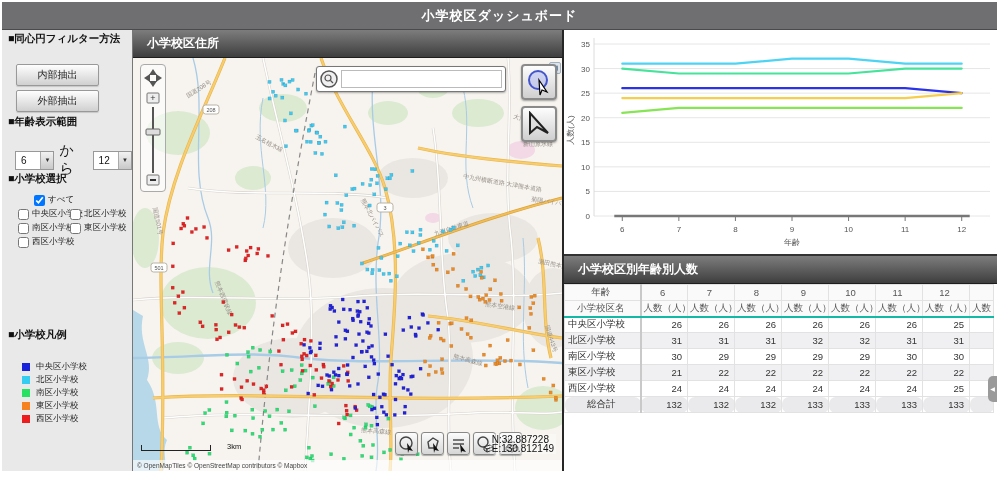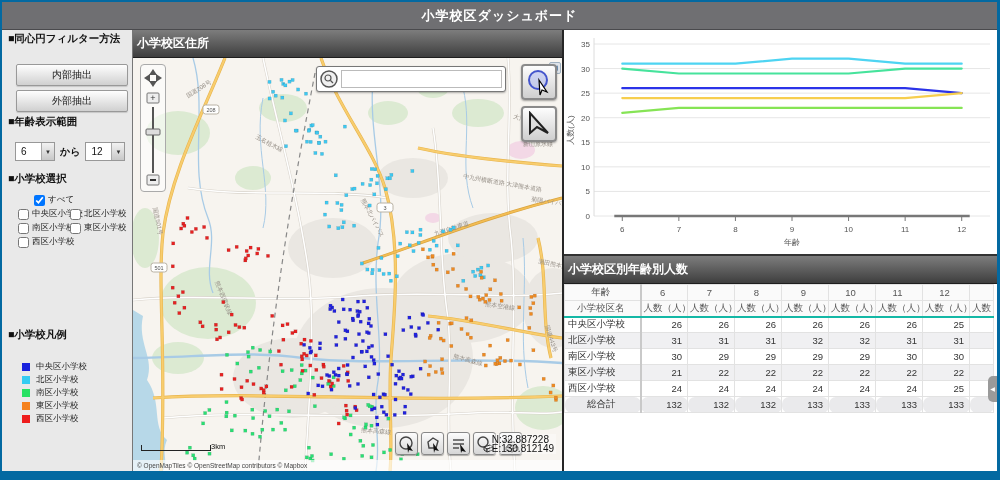--- a/index.html
+++ b/index.html
@@ -1,54 +1,54 @@
 <!DOCTYPE html>
 <html><head>
 <meta charset="utf-8">
 <style>
   html,body{margin:0;padding:0;background:#555;}
   *{box-sizing:border-box;}
-  .app{width:1000px;height:480px;background:#0369a1;padding:2px 3px 9px 2px;font-family:"Liberation Sans","DejaVu Sans",sans-serif;}
+  .app{width:1000px;height:480px;background:#ffffff;padding:2px 3px 9px 2px;font-family:"Liberation Sans","DejaVu Sans",sans-serif;}
   .app-inner{width:100%;height:100%;display:flex;flex-direction:column;background:#2a2a2a;}
   .top-header{height:28px;background:#6f6f72;border-bottom:1px solid #4a4a4d;display:flex;align-items:center;justify-content:center;}
   .top-header .title{color:#fff;font-size:13px;font-weight:bold;letter-spacing:1px;}
   .content{flex:1;display:flex;min-height:0;}
 
   
   .sidebar{width:131px;background:#e9e9e9;border-right:1px solid #777;position:relative;flex:none;}
   .sec-label{position:absolute;left:6px;font-size:10.5px;font-weight:bold;color:#111;white-space:nowrap;}
-  .side-btn{position:absolute;left:14px;width:112px;height:22px;background:linear-gradient(#fefefe,#d0d0d0);border:1px solid #999;border-radius:2px;font-size:10px;color:#222;display:flex;align-items:center;justify-content:center;cursor:pointer;box-shadow:0 1px 1px rgba(0,0,0,.15);}
+  .side-btn{position:absolute;left:14px;width:83px;height:22px;background:linear-gradient(#fefefe,#d0d0d0);border:1px solid #999;border-radius:2px;font-size:10px;color:#222;display:flex;align-items:center;justify-content:center;cursor:pointer;box-shadow:0 1px 1px rgba(0,0,0,.15);}
   .age-controls{position:absolute;left:13px;top:112px;display:flex;align-items:center;gap:5px;}
   .dd{width:40px;height:19px;background:#fff;border:1px solid #989898;display:flex;}
   .dd .dd-val{flex:1;font-size:10px;color:#111;padding:3px 0 0 5px;}
   .dd .dd-btn{width:13px;background:linear-gradient(#f2f2f2,#c8c8c8);border-left:1px solid #aaa;font-size:6px;color:#333;display:flex;align-items:center;justify-content:center;}
-  .dd-connector{font-size:10px;color:#111;font-weight:bold;}
+  .dd-connector{font-size:14px;color:#111;}
   .school-options{position:absolute;left:16px;top:164px;width:112px;font-size:8.5px;color:#222;}
   .opt{position:absolute;display:flex;align-items:center;white-space:nowrap;}
   .opt input{width:11px;height:11px;margin:0 3px 0 0;}
   .legend-list{position:absolute;left:20px;top:330px;}
   .legend-item{display:flex;align-items:center;height:13px;}
   .legend-swatch{width:8px;height:8px;margin-right:6px;flex:none;}
   .legend-label{font-size:8.5px;color:#222;white-space:nowrap;}
 
   
   .map-panel{width:431px;flex:none;display:flex;flex-direction:column;border-right:2px solid #262626;background:#f7f4ef;}
-  .panel-header{height:28px;flex:none;background:linear-gradient(#7d7d7d,#3e3e3e);border-bottom:1px solid #1e1e1e;display:flex;align-items:center;padding:0 4px;}
+  .panel-header{height:28px;flex:none;background:linear-gradient(#7d7d7d,#3e3e3e);border-bottom:1px solid #1e1e1e;display:flex;align-items:center;padding:0 14px;}
   .panel-header .ph-title{color:#fff;font-size:12px;font-weight:bold;white-space:nowrap;}
   .map-body{position:relative;flex:1;overflow:hidden;}
   .map-body svg.basemap{position:absolute;left:0;top:0;}
   .map-zoom-control{position:absolute;left:7px;top:6px;width:26px;height:128px;background:rgba(255,255,255,.55);border:1px solid #aaa;border-radius:4px;display:flex;flex-direction:column;align-items:center;padding-top:2px;}
   .map-search{position:absolute;top:8px;right:56px;width:190px;height:26px;background:#fff;border:1px solid #777;border-radius:3px;display:flex;align-items:center;padding:0 3px;box-shadow:0 1px 2px rgba(0,0,0,.3);}
   .map-search input{flex:1;height:18px;border:1px solid #bbb;margin-left:3px;font-size:10px;outline:none;padding:0 3px;}
   .tool-btn{position:absolute;right:5px;width:36px;height:36px;background:linear-gradient(#fdfdfd,#cfcfcf);border:2px solid #8a8a8a;border-radius:4px;display:flex;align-items:center;justify-content:center;box-shadow:0 1px 2px rgba(0,0,0,.35);cursor:pointer;}
   .collapse-arrow{position:absolute;top:4px;right:1px;width:12px;height:12px;background:#dfe4ea;border:1px solid #9fb0c0;border-radius:2px;color:#3a6ea5;font-size:7px;line-height:10px;text-align:center;cursor:pointer;}
   .bottom-toolbar{position:absolute;left:262px;bottom:16px;display:flex;gap:3px;}
   .mini-btn{width:23px;height:23px;background:linear-gradient(#fcfcfc,#d6d6d6);border:1px solid #888;border-radius:3px;display:flex;align-items:center;justify-content:center;box-shadow:0 1px 1px rgba(0,0,0,.3);cursor:pointer;}
   .coords{position:absolute;right:6px;bottom:17px;font-size:10px;color:#111;text-align:left;line-height:9px;background:rgba(255,255,255,.4);padding:1px 2px;}
-  .scalebar{position:absolute;left:8px;bottom:20px;display:flex;align-items:flex-end;gap:0;}
+  .scalebar{position:absolute;left:8px;bottom:20px;display:flex;align-items:flex-end;gap:16px;}
   .scalebar .bar{width:70px;height:6px;border-left:1.5px solid #222;border-right:1.5px solid #222;border-bottom:1.5px solid #222;}
   .scalebar .sb-label{font-size:7.5px;color:#111;}
   .attribution{position:absolute;left:0;right:0;bottom:0;height:11px;background:rgba(255,255,255,.65);font-size:6.5px;color:#444;padding-left:4px;line-height:11px;}
 
   
   .right-panel{flex:1;display:flex;flex-direction:column;min-width:0;background:#fff;}
   .chart-body{height:224px;flex:none;background:#fff;}
   #chart-svg text{font-family:"Liberation Sans","DejaVu Sans",sans-serif;font-size:8px;fill:#555;}
   .panel-divider{height:2px;background:#333;flex:none;}
   .table-section{flex:1;background:#fff;position:relative;}

